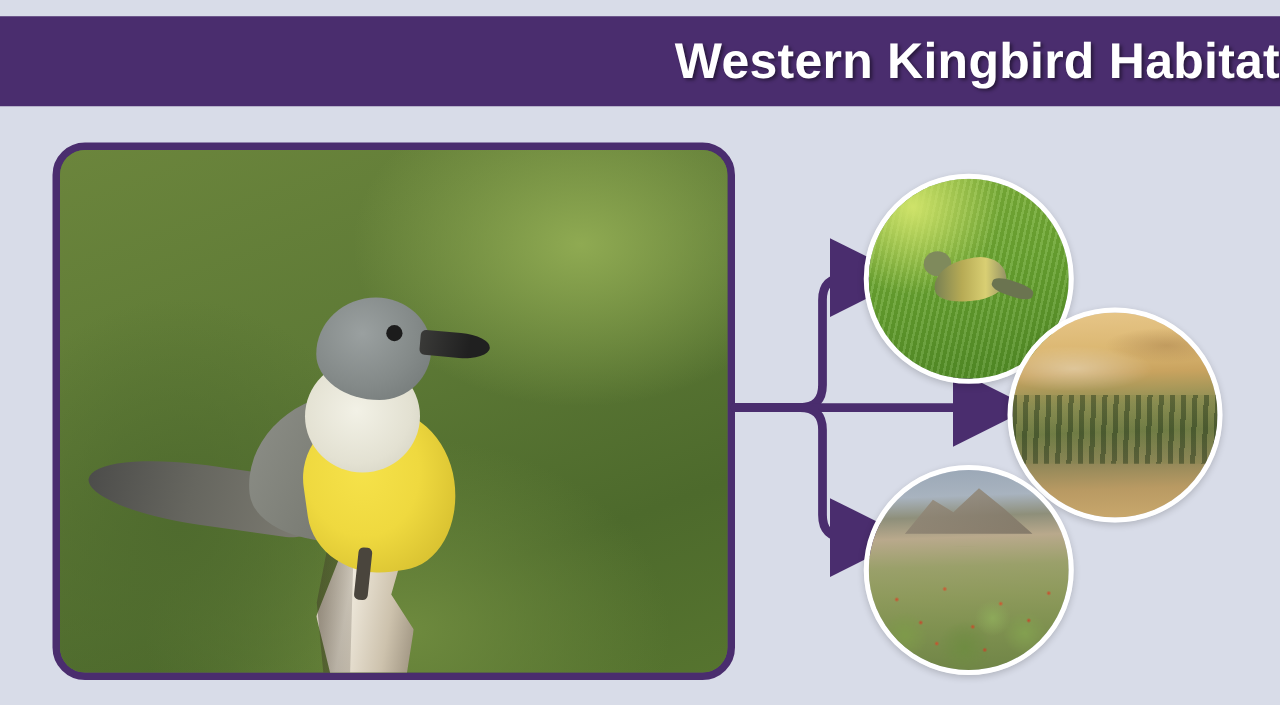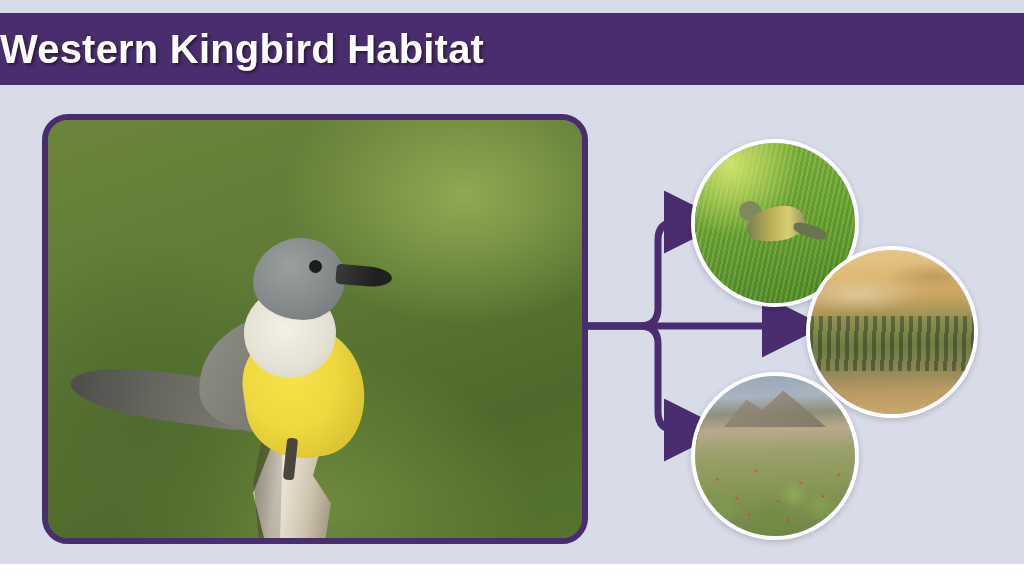--- a/index.html
+++ b/index.html
@@ -23,21 +23,21 @@
   
   .title-bar {
     position: absolute;
     left: 0;
     top: 13px;
     width: 1024px;
     height: 72px;
     background: #4a2d6e;
     display: flex;
     align-items: center;
-    justify-content: flex-start;
+    justify-content: flex-end;
   }
   .title-text {
     color: #ffffff;
     font-size: 40px;
     font-weight: bold;
     letter-spacing: 0.2px;
     text-shadow: 2px 2px 3px rgba(0,0,0,0.45);
     font-family: "Liberation Sans", sans-serif;
   }
   .top-strip {

